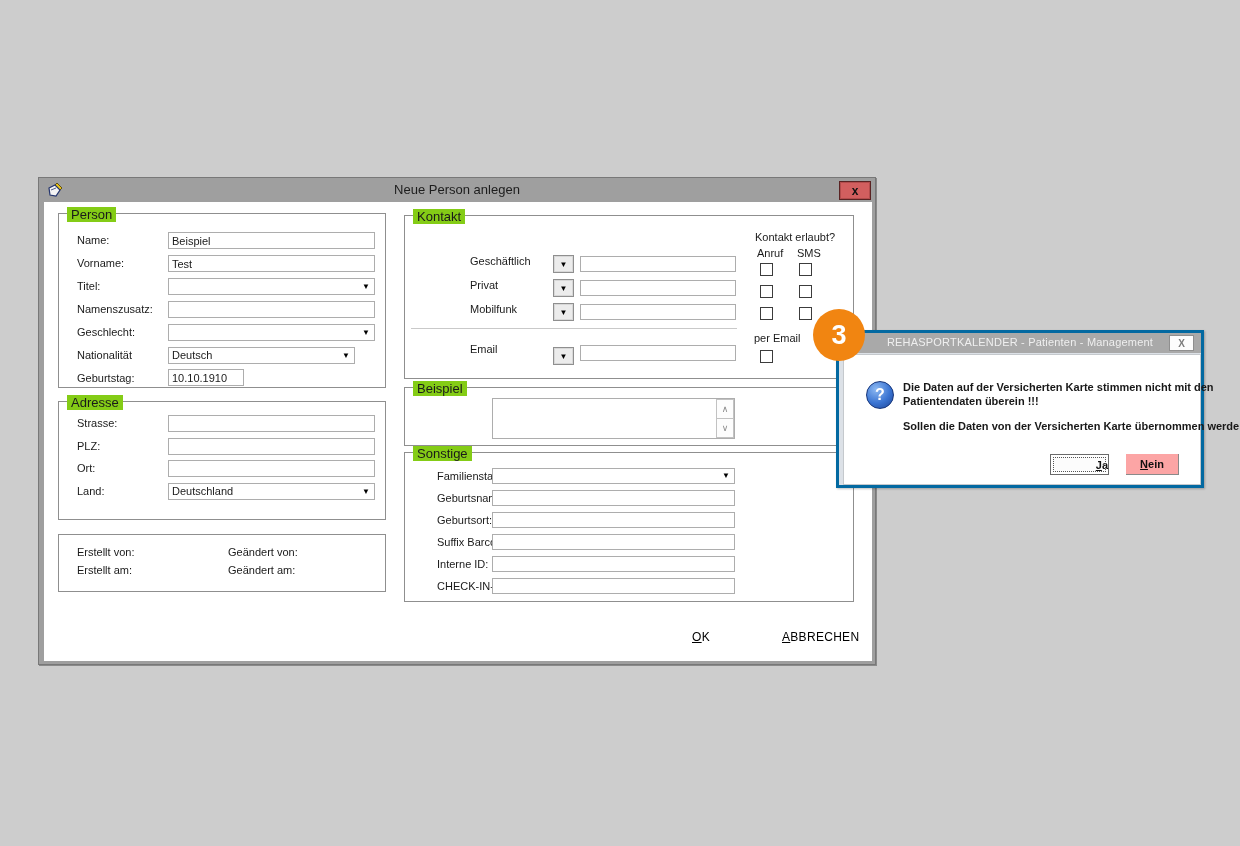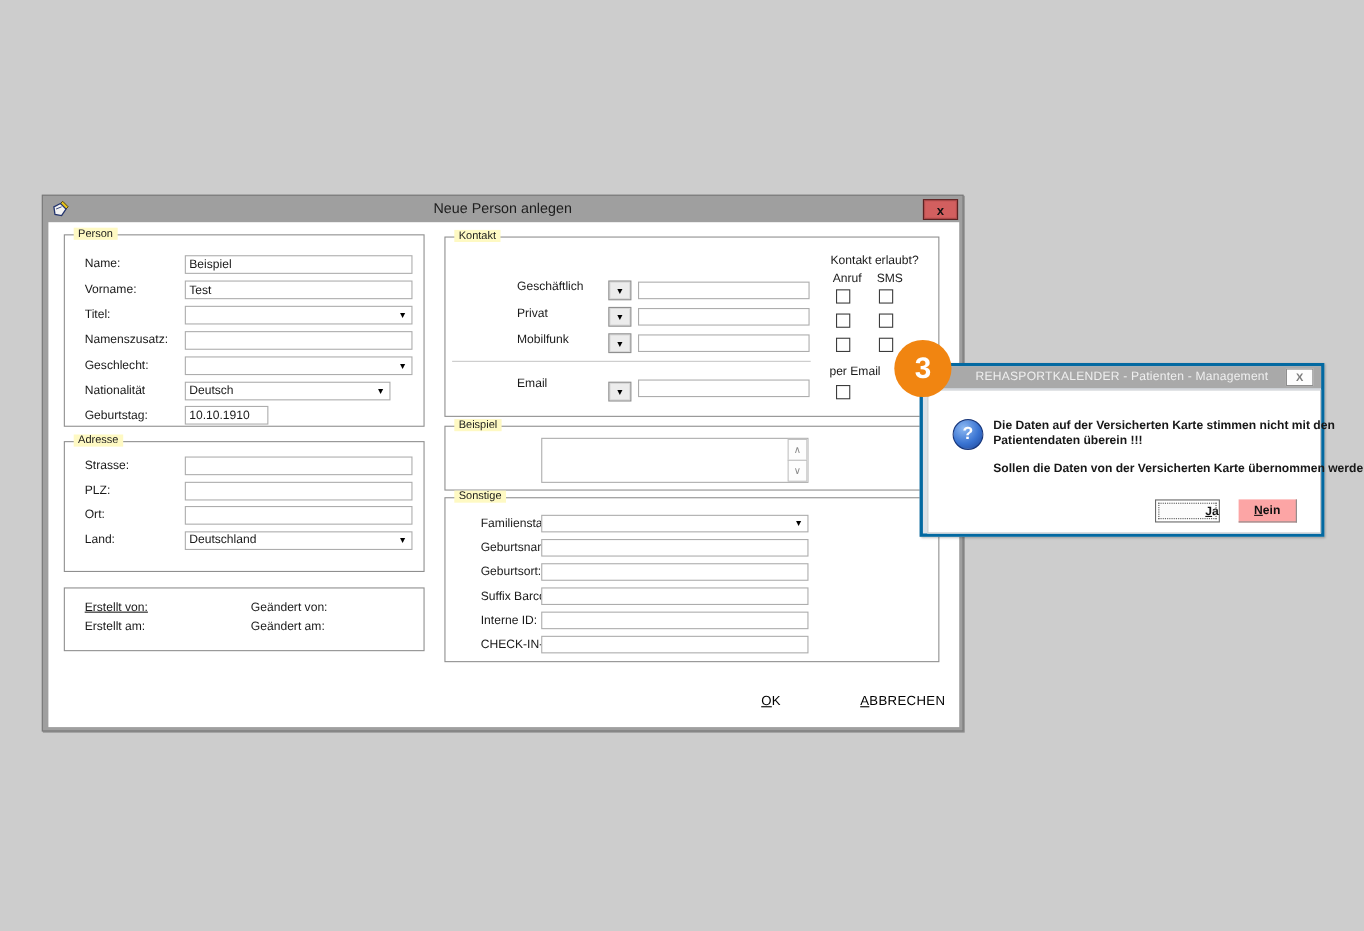--- a/index.html
+++ b/index.html
@@ -38,21 +38,21 @@
   }
   .window-body {
     left:5px; top:24px; width:828px; height:459px;
     background:#ffffff;
   }
 
   
   .groupbox { border:1px solid #8f8f8f; }
   .legend {
     position:absolute; top:-7px; left:8px;
-    background:#fef9c3; padding:0 4px; font-size:10px; color:#1a1a1a;
+    background:#84cc16; padding:0 4px; font-size:13px; color:#1a1a1a;
   }
   .plainbox { border:1px solid #8f8f8f; }
 
   .f-label { position:absolute; font-size:11px; color:#1a1a1a; white-space:nowrap; }
 
   .t-input {
     position:absolute; height:17px;
     border:1px solid #adadad; background:#fff;
     font-family:"Liberation Sans", sans-serif; font-size:11px; color:#1a1a1a;
     padding:1px 3px; outline:none;
@@ -212,21 +212,21 @@
       <span class="f-label" style="left:18px; top:60px;">Ort:</span>
       <input class="t-input" style="left: 109px; top: 58px; width: 207px;" value="">
       <span class="f-label" style="left:18px; top:83px;">Land:</span>
       <div class="combo" style="left:109px; top:81px; width:207px;">
         <span>Deutschland</span>
         <span class="arrow">▼</span>
       </div>
     </div>
 
     <div class="abs plainbox" style="left:14px; top:332px; width:328px; height:58px;">
-      <span class="f-label" style="left:18px; top:11px;text-decoration:underline;">Erstellt von:</span>
+      <span class="f-label" style="left:18px; top:11px;">Erstellt von:</span>
       <span class="f-label" style="left:18px; top:29px;">Erstellt am:</span>
       <span class="f-label" style="left:169px; top:11px;">Geändert von:</span>
       <span class="f-label" style="left:169px; top:29px;">Geändert am:</span>
     </div>
 
     <div class="abs groupbox" style="left:360px; top:13px; width:450px; height:164px;">
       <span class="legend">Kontakt</span>
 
       <span class="f-label" style="left:65px; top:39px;">Geschäftlich</span>
       <div class="dd-btn" style="left:148px; top:39px;">

